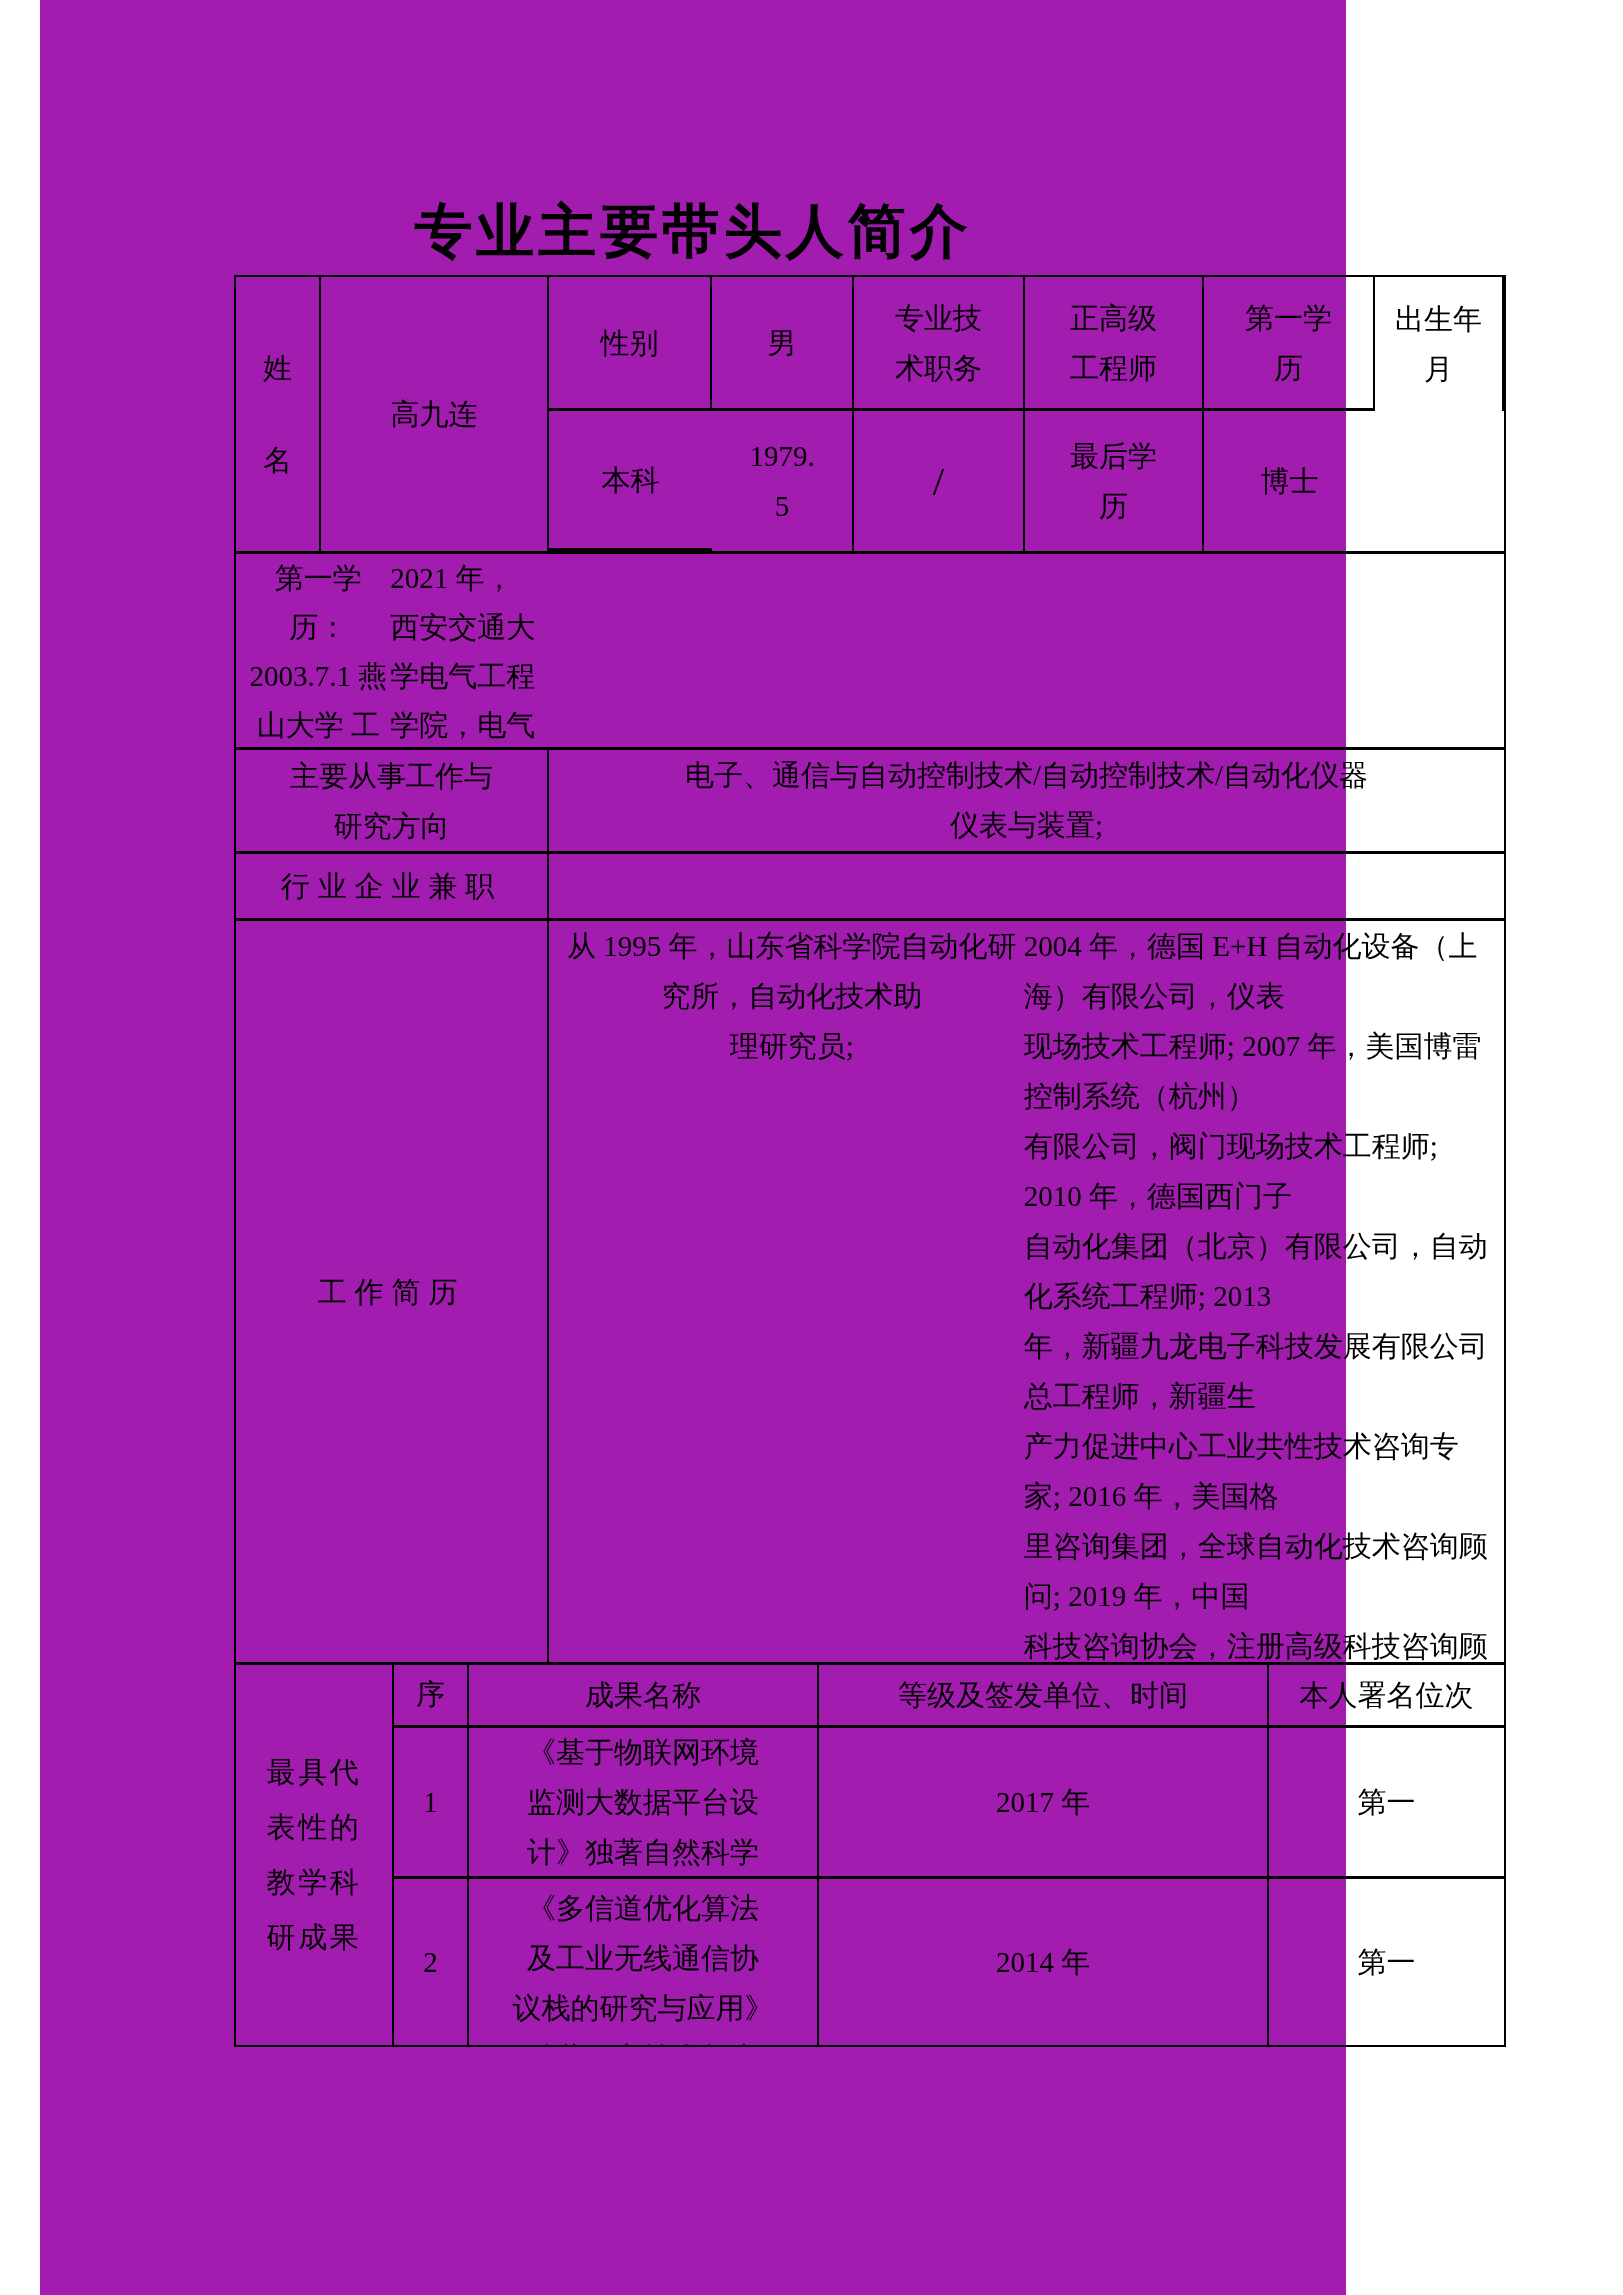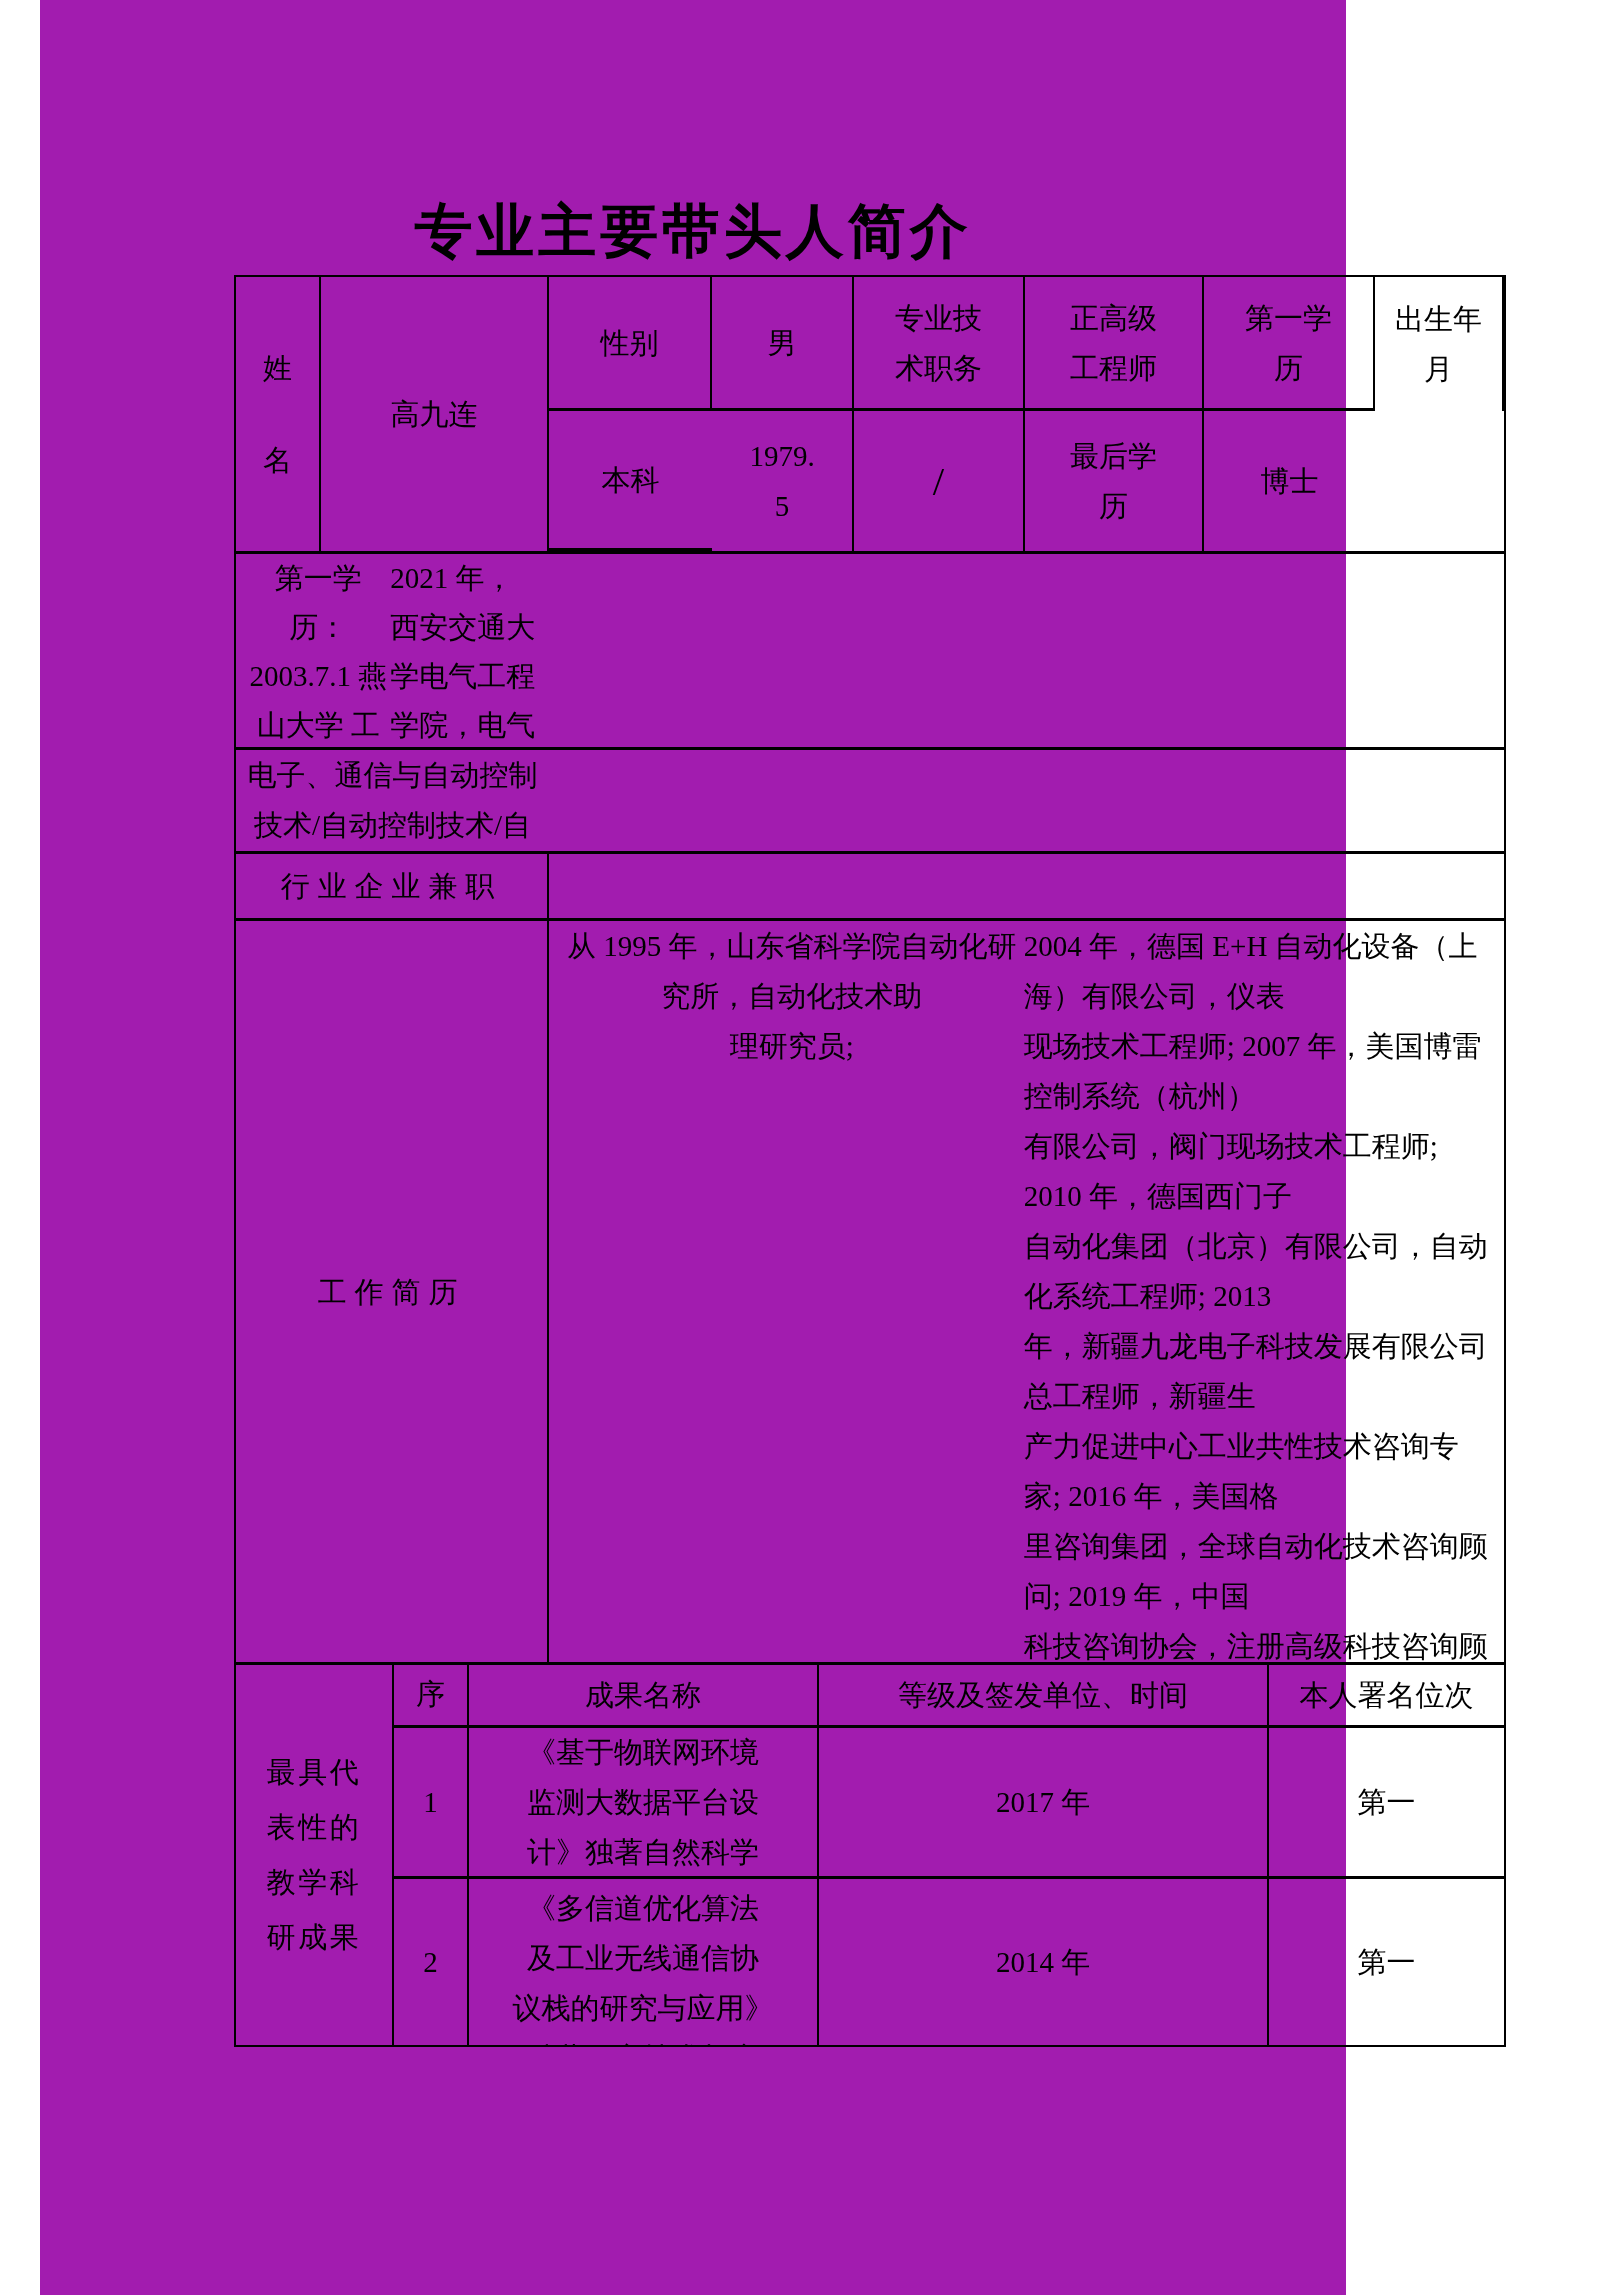--- a/index.html
+++ b/index.html
@@ -89,20 +89,22 @@
     <div class="sec s2">
       <div class="content-col edu-content lastcol">
         <div class="p-center">第一学历：2003.7.1  燕山大学  工学-控制工程
 第二学历：2014.6.21 大连理工大学 电子与通信工程领
 域</div>
         <div class="p-left">2021 年，西安交通大学电气工程学院，电气工程博士。</div>
       </div>
     </div>
 
     <div class="sec s3">
+      <div class="c">主要从事工作与
+研究方向</div>
       <div class="content-col research-content lastcol">
         <div class="p-center">电子、通信与自动控制技术/自动控制技术/自动化仪器
 仪表与装置;</div>
       </div>
     </div>
 
     <div class="sec s4">
       <div class="c spread">行业企业兼职</div>
       <div class="content-col lastcol"></div>
     </div>

